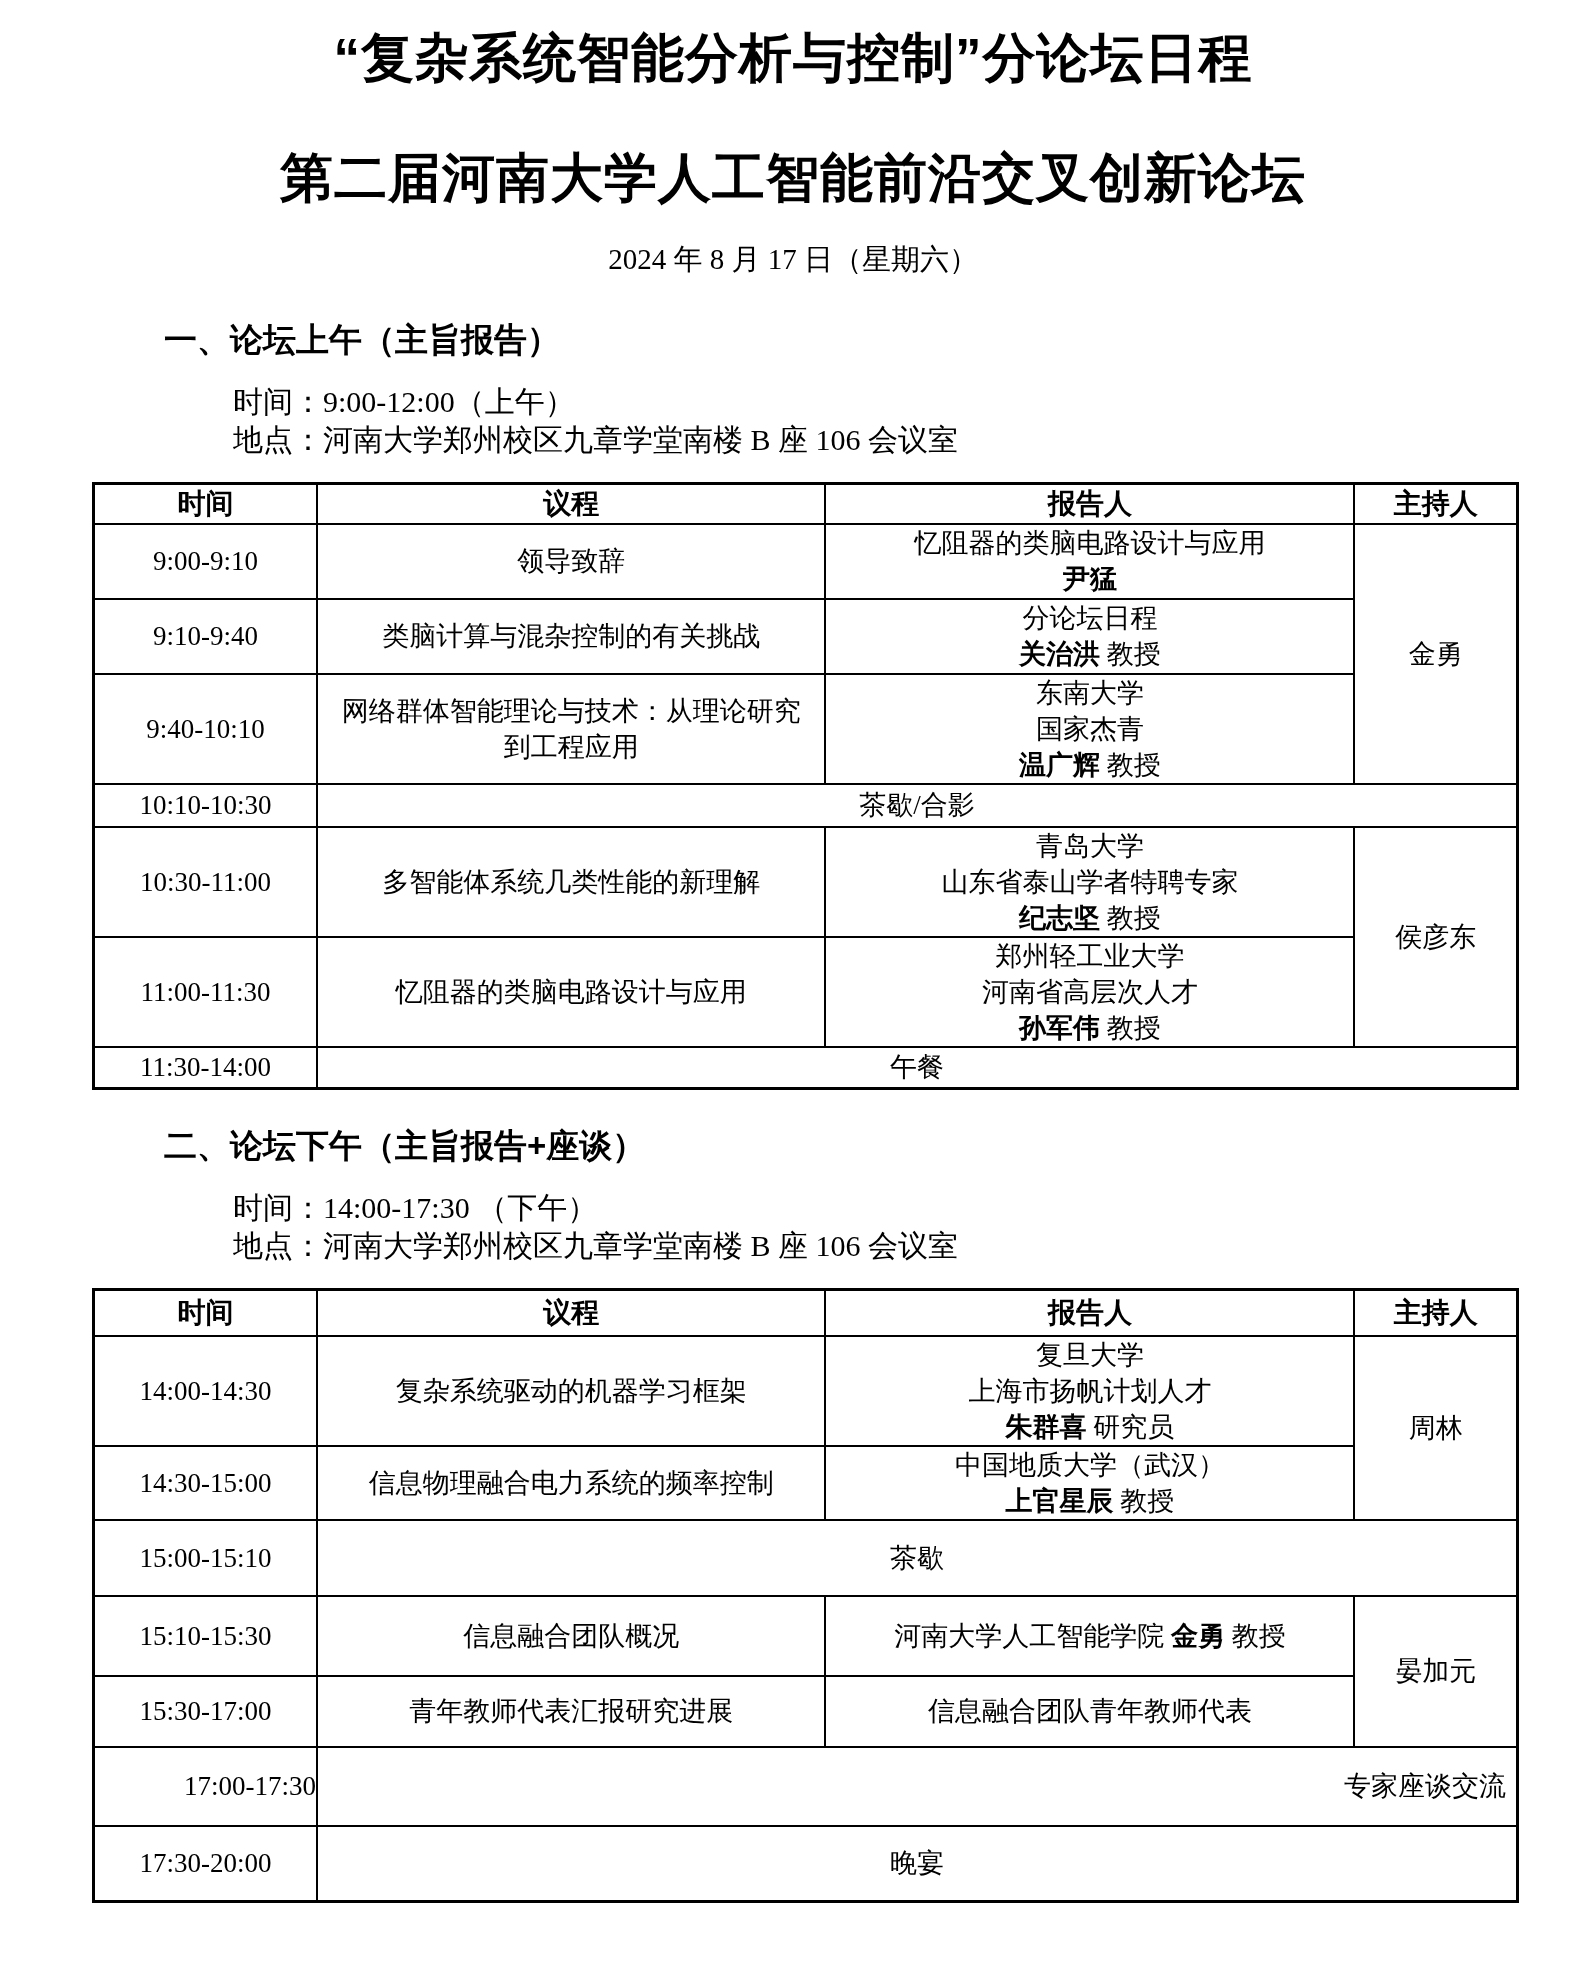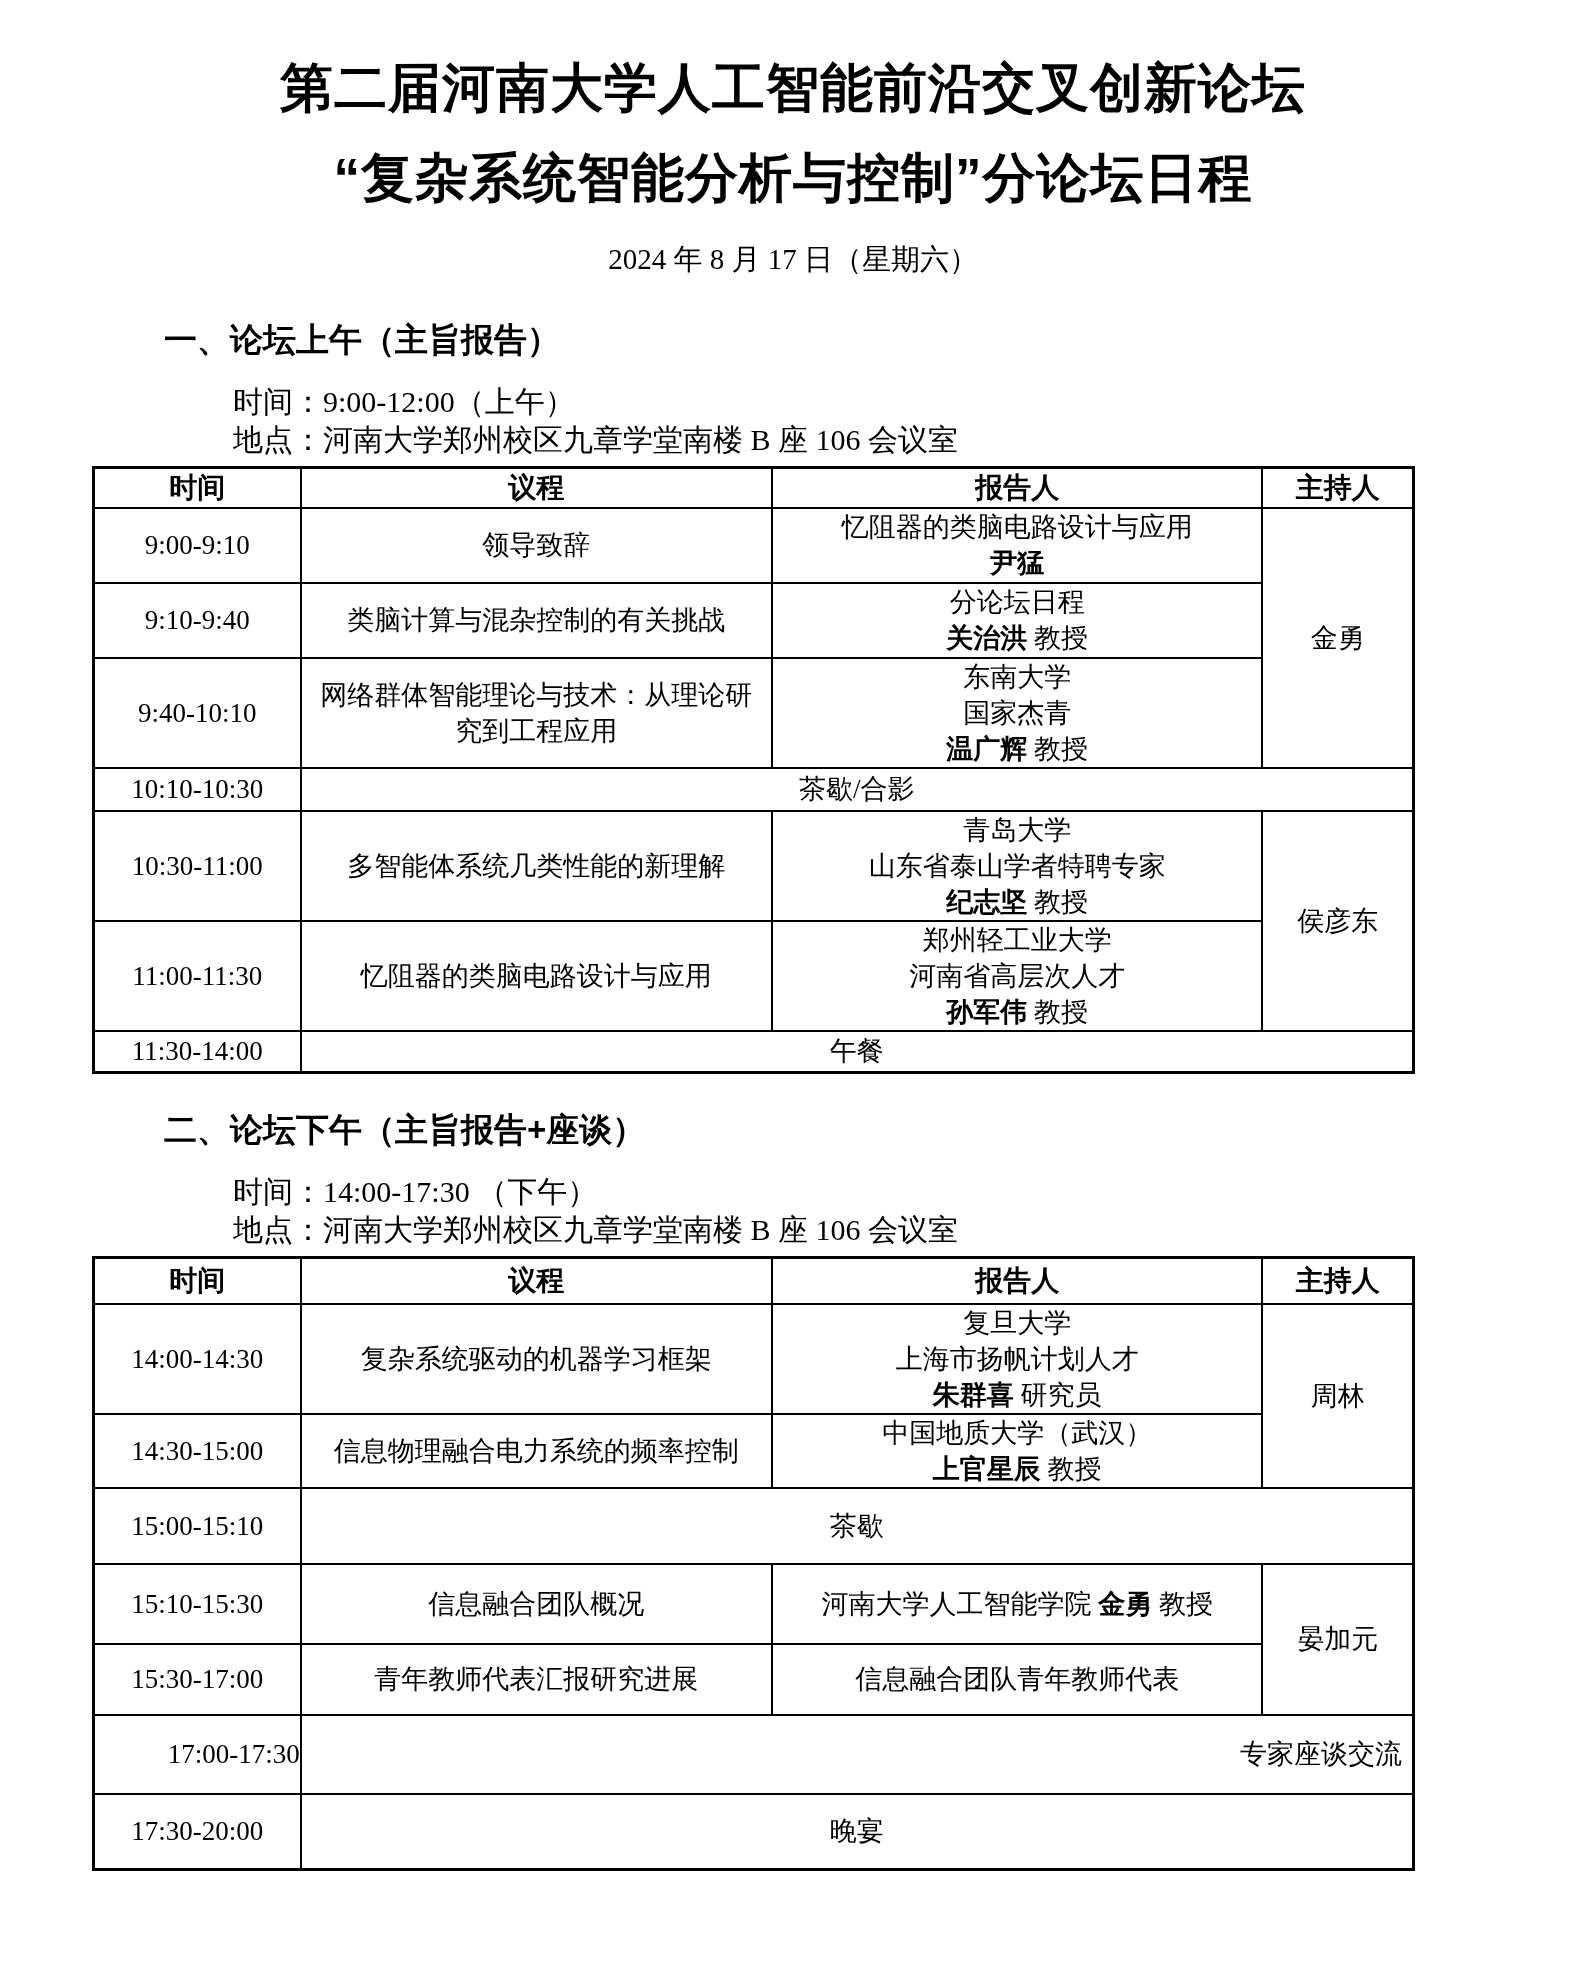--- a/index.html
+++ b/index.html
@@ -39,22 +39,22 @@
   .info-line{
     font-size:30px;
     line-height:36px;
     margin-left:233px;
   }
   .info-time{margin-top:24px;}
   .info-loc{margin-top:2px;}
   table.sched{
     border-collapse:collapse;
     table-layout:fixed;
-    width:1323px;
-    margin:8px 0 0 92px;
+    width:1427px;
+    margin:24px 0 0 92px;
     border:3px solid #000;
     text-align:center;
     font-size:27px;
   }
   table.sched col.c-time{width:207px;}
   table.sched col.c-agenda{width:471px;}
   table.sched col.c-speaker{width:490px;}
   table.sched col.c-host{width:151px;}
   .sched th, .sched td{
     border:2px solid #000;
@@ -86,22 +86,22 @@
   tr.rh76{height:76px;}
   tr.rh79{height:79px;text-align:right;}
   tr.rh80{height:80px;}
   tr.rh110{height:110px;}
 </style>
 </head>
 <body>
 
 <div class="page">
 
+  <div class="title title2">“复杂系统智能分析与控制”分论坛日程</div>
   <div class="title title1">第二届河南大学人工智能前沿交叉创新论坛</div>
-  <div class="title title2">“复杂系统智能分析与控制”分论坛日程</div>
   <div class="date-line">2024 年 8 月 17 日（星期六）</div>
 
   <div class="sec-heading">一、论坛上午（主旨报告）</div>
   <div class="info-line info-time">时间：9:00-12:00（上午）</div>
   <div class="info-line info-loc">地点：河南大学郑州校区九章学堂南楼 B 座 106 会议室</div>
 
   <table class="sched">
     <colgroup>
         <col class="c-time">
         <col class="c-agenda">

